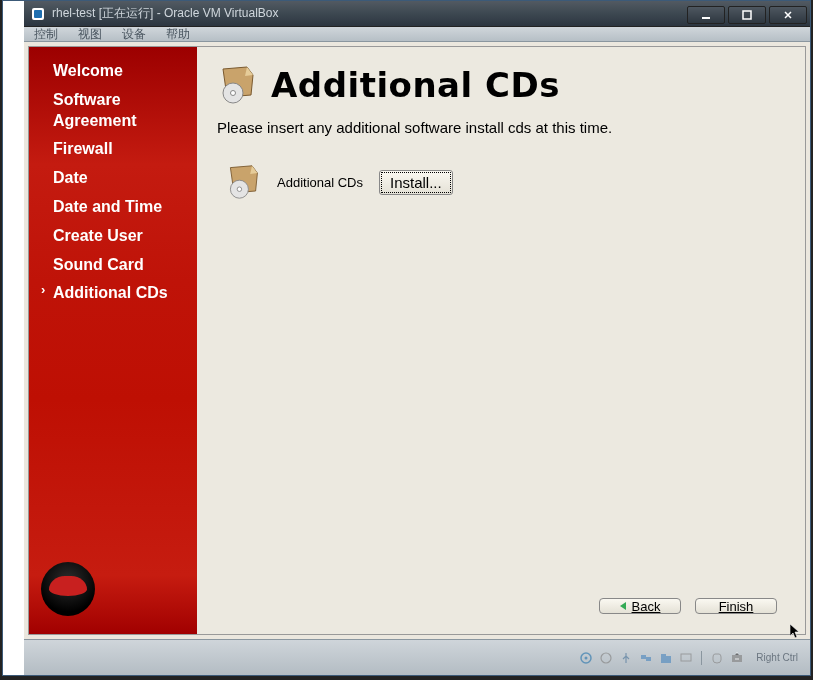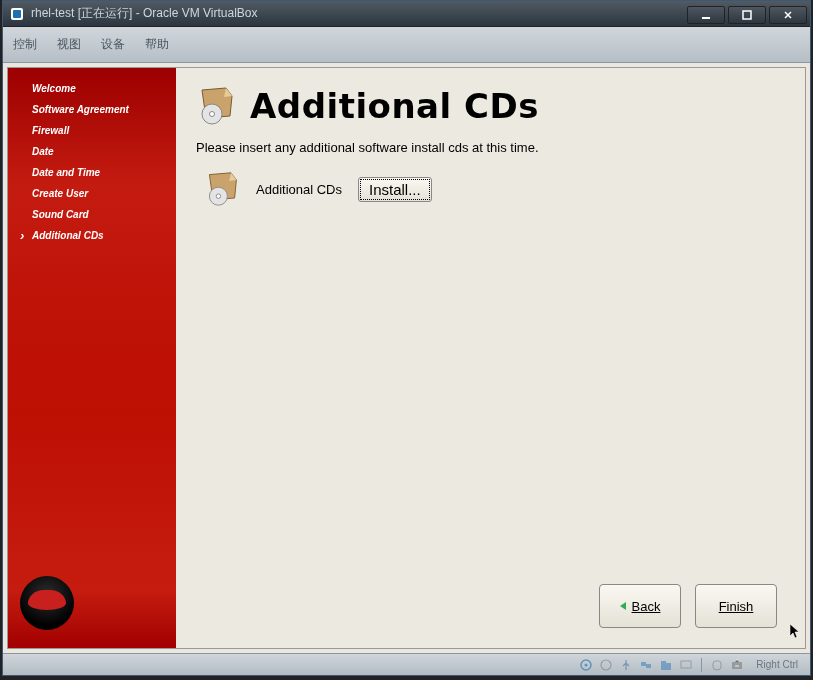--- a/index.html
+++ b/index.html
@@ -12,20 +12,21 @@
     }
     .window {
       width: 809px;
       height: 676px;
       border: 1px solid #3c5a78;
       background: #fff;
       position: relative;
       left: 2px;
       display: flex;
       flex-direction: column;
+      padding-left: 21px;
     }
     .titlebar {
       height: 26px;
       background: linear-gradient(to bottom, #525a62 0%, #3d4851 50%, #2c3540 100%);
       display: flex;
       align-items: center;
       color: #cfd6dc;
       font-size: 12px;
       border-bottom: 1px solid #222;
     }
@@ -38,21 +39,21 @@
     .window-btn {
       width: 38px; height: 18px;
       margin: 2px 3px 0 0;
       background: linear-gradient(#4e5760,#2e3740);
       border: 1px solid #222;
       border-radius: 2px;
       display: flex; align-items: center; justify-content: center;
       color: #fff; font-size: 11px;
     }
     .menubar {
-      height: 36px;
+      height: 15px;
       background: linear-gradient(#d0d6db,#b6bfc6);
       border-bottom: 1px solid #8a969f;
       display: flex;
       align-items: center;
       font-size: 12px;
       color: #4a5660;
       text-align: right;
     }
     .menubar span { padding: 0 10px; }
     .client {
@@ -71,28 +72,27 @@
     }
     .hsplit { flex: 1; display: flex; }
     .sidebar {
       width: 168px;
       background: linear-gradient(180deg, #9c0000 0%, #c41b10 20%, #bf1308 40%, #be0f03 60%, #c61c10 90%, #a10000 100%);
       padding: 10px 10px 10px 12px;
       position: relative;
       color: #fff;
     }
     .sidebar-item {
-      font-size: 10px;
+      font-size: 16px;
       font-weight: bold;
       color: #fff;
       padding: 4px 0 4px 12px;
       line-height: 1.3;
       position: relative;
       cursor: default;
-      font-style: italic;
     }
     .sidebar-item.active::before {
       content: "›";
       position: absolute;
       left: 0px;
       top: 3px;
       font-size: 13px;
       font-weight: bold;
     }
     .redhat-logo {
@@ -125,22 +125,22 @@
       margin-bottom: 14px;
     }
     .cd-icon-big { width: 40px; height: 40px; display:flex; align-items:center; justify-content:center; }
     .main-title {
       font-family: "DejaVu Sans", sans-serif;
       font-size: 34px;
       font-weight: bold;
       letter-spacing: 0.5px;
     }
     .main-desc {
-      font-size: 13px;
-      margin-bottom: 16px;
+      font-size: 15px;
+      margin-bottom: 28px;
     }
     .cd-row {
       display: flex;
       align-items: center;
       gap: 16px;
       margin-left: 8px;
     }
     .cd-icon-small { width: 36px; height: 36px; display:flex; align-items:center; justify-content:center; }
     .cd-label { font-size: 13px; }
     .install-btn {
@@ -153,39 +153,39 @@
       font-size: 15px;
       color: #000;
     }
     .bottom-bar {
       display: flex;
       justify-content: flex-end;
       gap: 14px;
       padding: 8px 8px 8px 0;
     }
     .nav-btn {
-      width: 82px; height: 44px;
+      width: 82px; height: 16px;
       background: linear-gradient(#faf8f1,#e4e1d6);
       border: 1px solid #888;
       border-radius: 4px;
       display: flex; align-items: center; justify-content: center;
       gap: 4px;
       font-size: 13px;
       color: #000;
     }
     .nav-btn .ul { text-decoration: underline; }
     .arrow-left {
       width: 0; height: 0;
       border-top: 4px solid transparent;
       border-bottom: 4px solid transparent;
       border-right: 6px solid #3a5;
       margin-right: 2px;
     }
     .statusbar {
-      height: 22px;
+      height: 36px;
       background: linear-gradient(#cfd5da,#b3bcc3);
       border-top: 1px solid #8a969f;
       display: flex;
       align-items: center;
       justify-content: flex-end;
       gap: 6px;
       padding: 0 6px;
       font-size: 10px;
       color: #556;
     }

